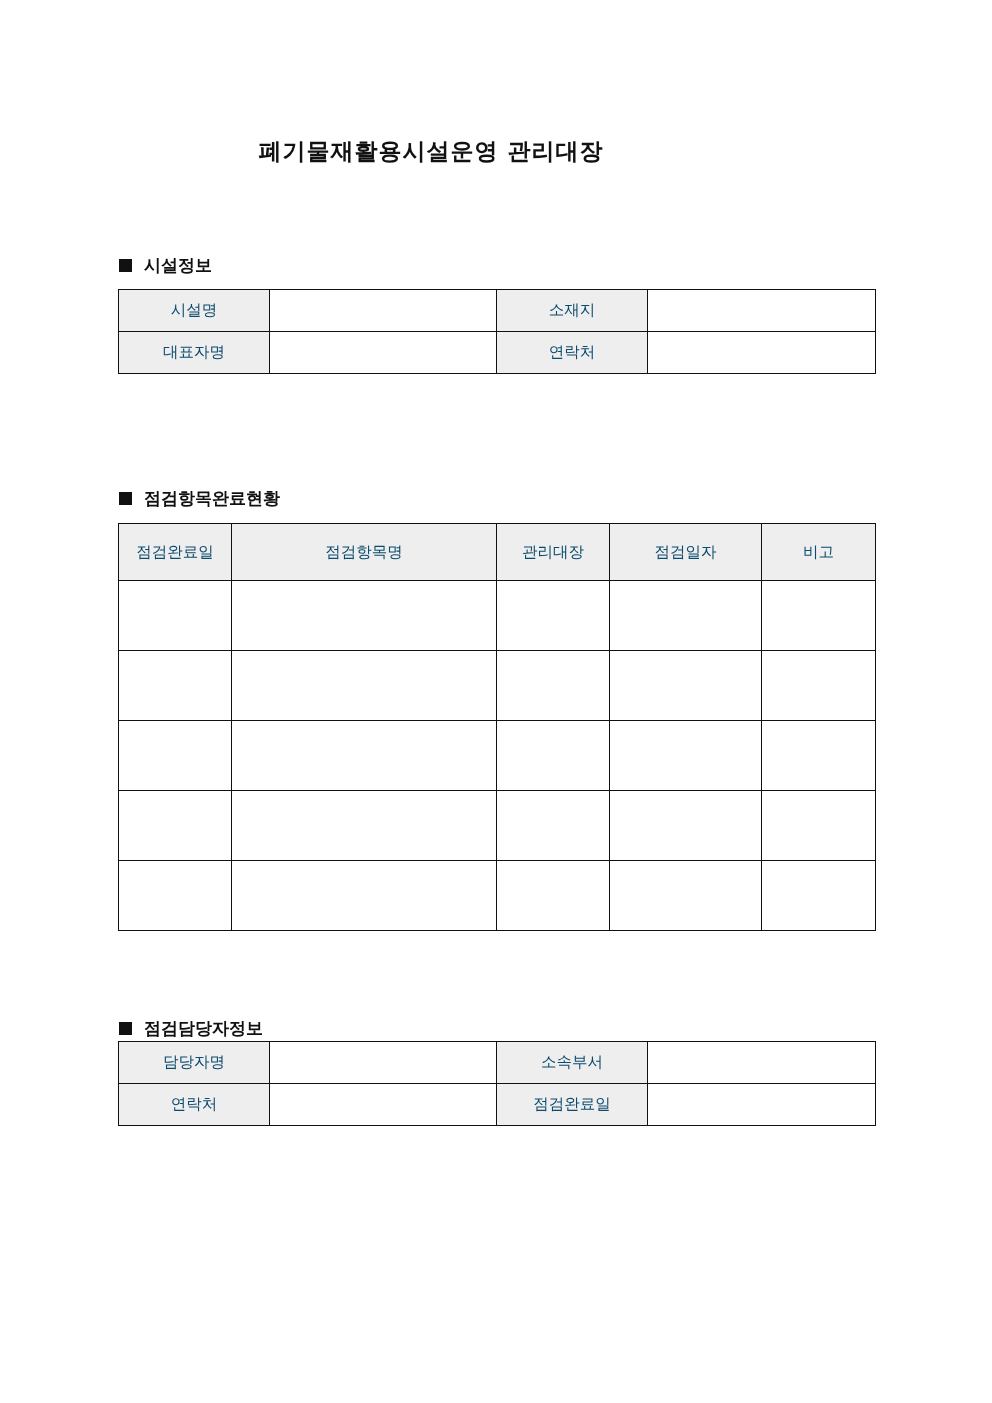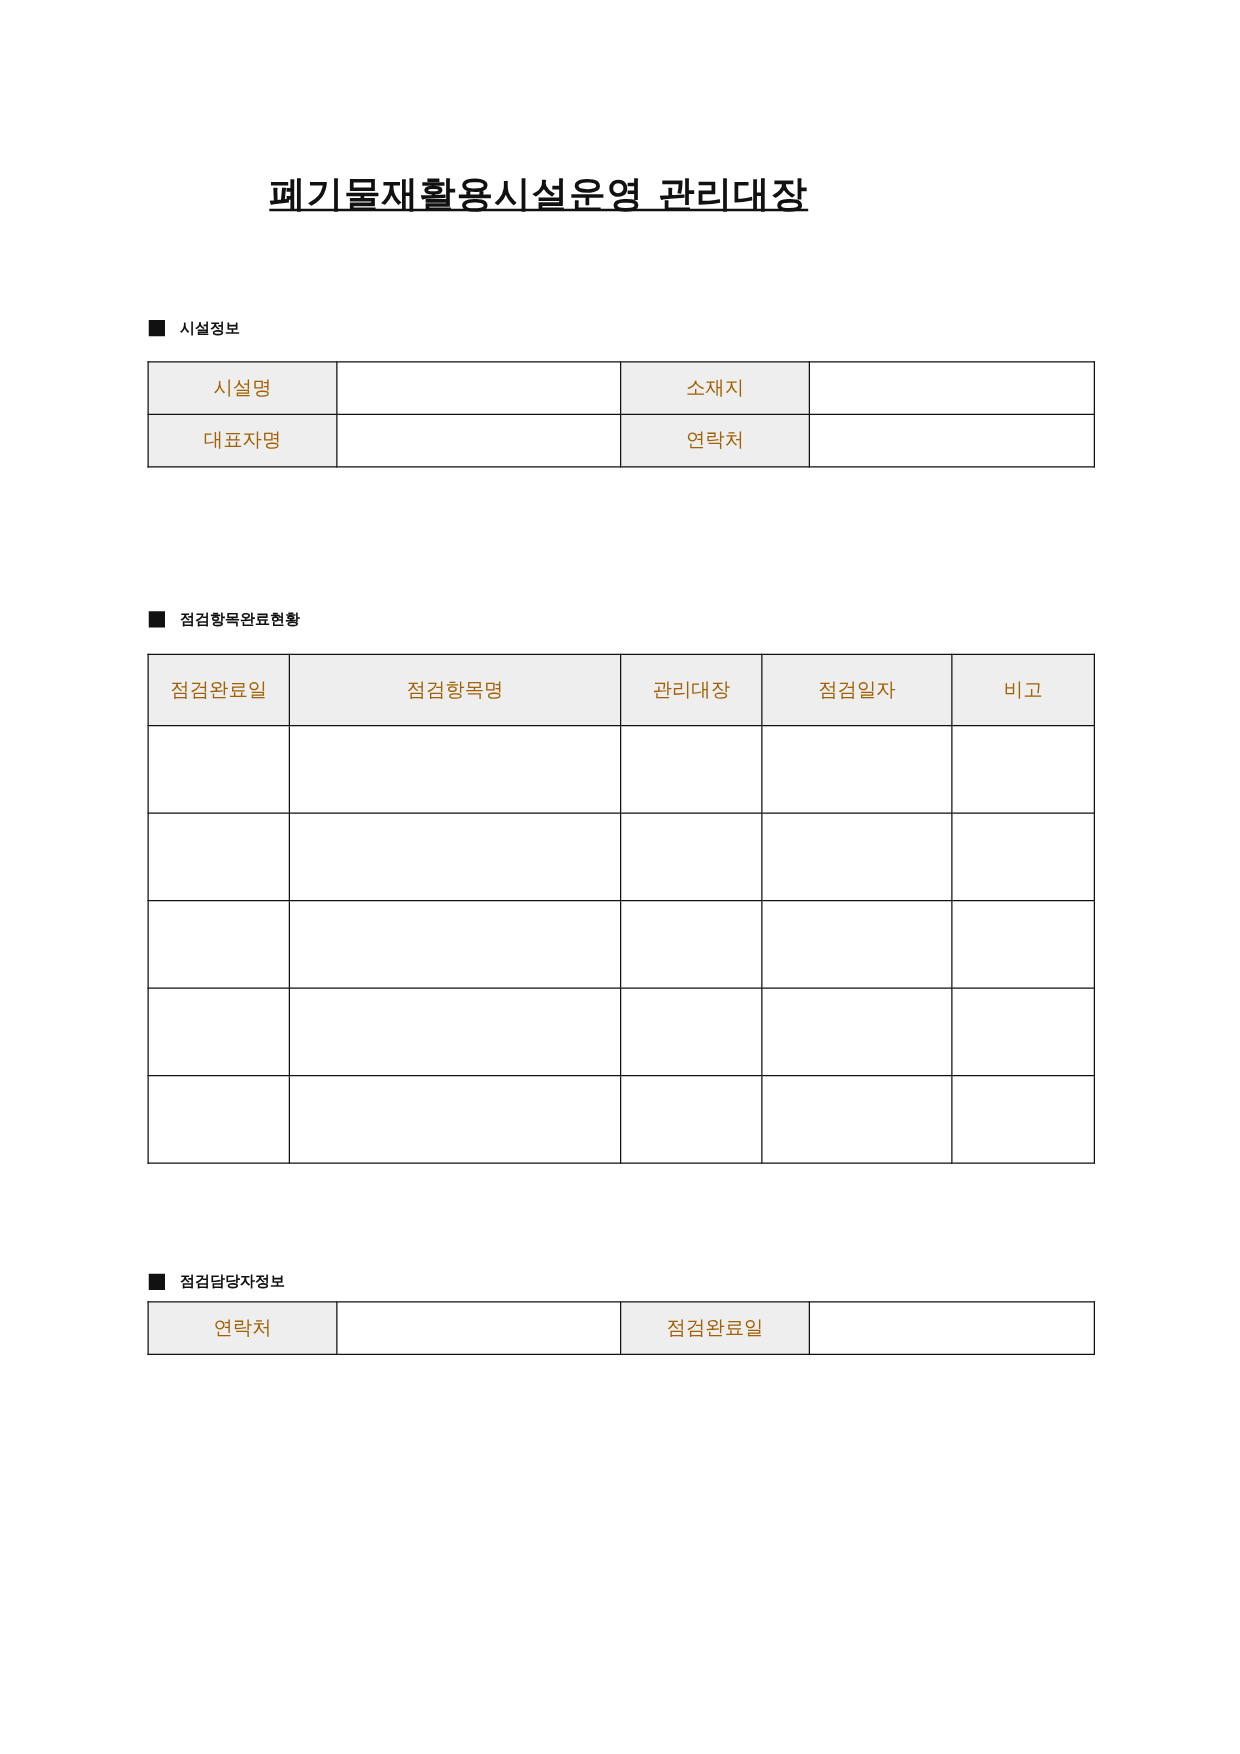--- a/index.html
+++ b/index.html
@@ -1,21 +1,21 @@
 <!DOCTYPE html>
 <html><head>
 <meta charset="utf-8">
 <style>
   html, body { margin: 0; padding: 0; background: #ffffff; }
   body { width: 992px; height: 1403px; position: relative; font-family: "DejaVu Sans", "Liberation Sans", sans-serif; color: #111; }
-  .title { position: absolute; left: 0; width: 862px; top: 136px; text-align: center; font-size: 29px; font-weight: bold; letter-spacing: 1px; text-decoration: underline; }
-  .section-head { position: absolute; left: 119px; font-size: 12px; font-weight: bold; display: flex; align-items: center; }
+  .title { position: absolute; left: 0; width: 862px; top: 136px; text-align: center; font-size: 23px; font-weight: bold; letter-spacing: 1px; }
+  .section-head { position: absolute; left: 119px; font-size: 17px; font-weight: bold; display: flex; align-items: center; }
   .section-head .sq { display: inline-block; width: 13px; height: 13px; background: #111; margin-right: 12px; }
   table { position: absolute; left: 118px; width: 757px; border-collapse: collapse; table-layout: fixed; }
-  td, th { border: 1.5px solid #111; font-size: 15.5px; font-weight: normal; text-align: center; vertical-align: middle; padding: 0; color: #a16207; }
+  td, th { border: 1.5px solid #111; font-size: 15.5px; font-weight: normal; text-align: center; vertical-align: middle; padding: 0; color: #0c4a6e; }
   .lab { background: #eeeeee; }
   .info td { height: 41px; }
   .grid th { height: 56px; background: #eeeeee; line-height: 26px; }
   .grid td { height: 69px; }
 </style>
 </head>
 <body>
 
 <div class="title">폐기물재활용시설운영 관리대장</div>
 
@@ -109,20 +109,26 @@
   <span>점검담당자정보</span>
 </div>
 <table class="info" style="top:1041px;">
   <colgroup>
       <col style="width:151px">
       <col style="width:227px">
       <col style="width:151px">
       <col style="width:228px">
     </colgroup>
   <tbody>
+      <tr>
+    <td class="lab">담당자명</td>
+    <td></td>
+    <td class="lab">소속부서</td>
+    <td></td>
+  </tr>
   <tr>
     <td class="lab">연락처</td>
     <td></td>
     <td class="lab">점검완료일</td>
     <td></td>
   </tr>
 </tbody>
   </table>
 
 </body></html>

